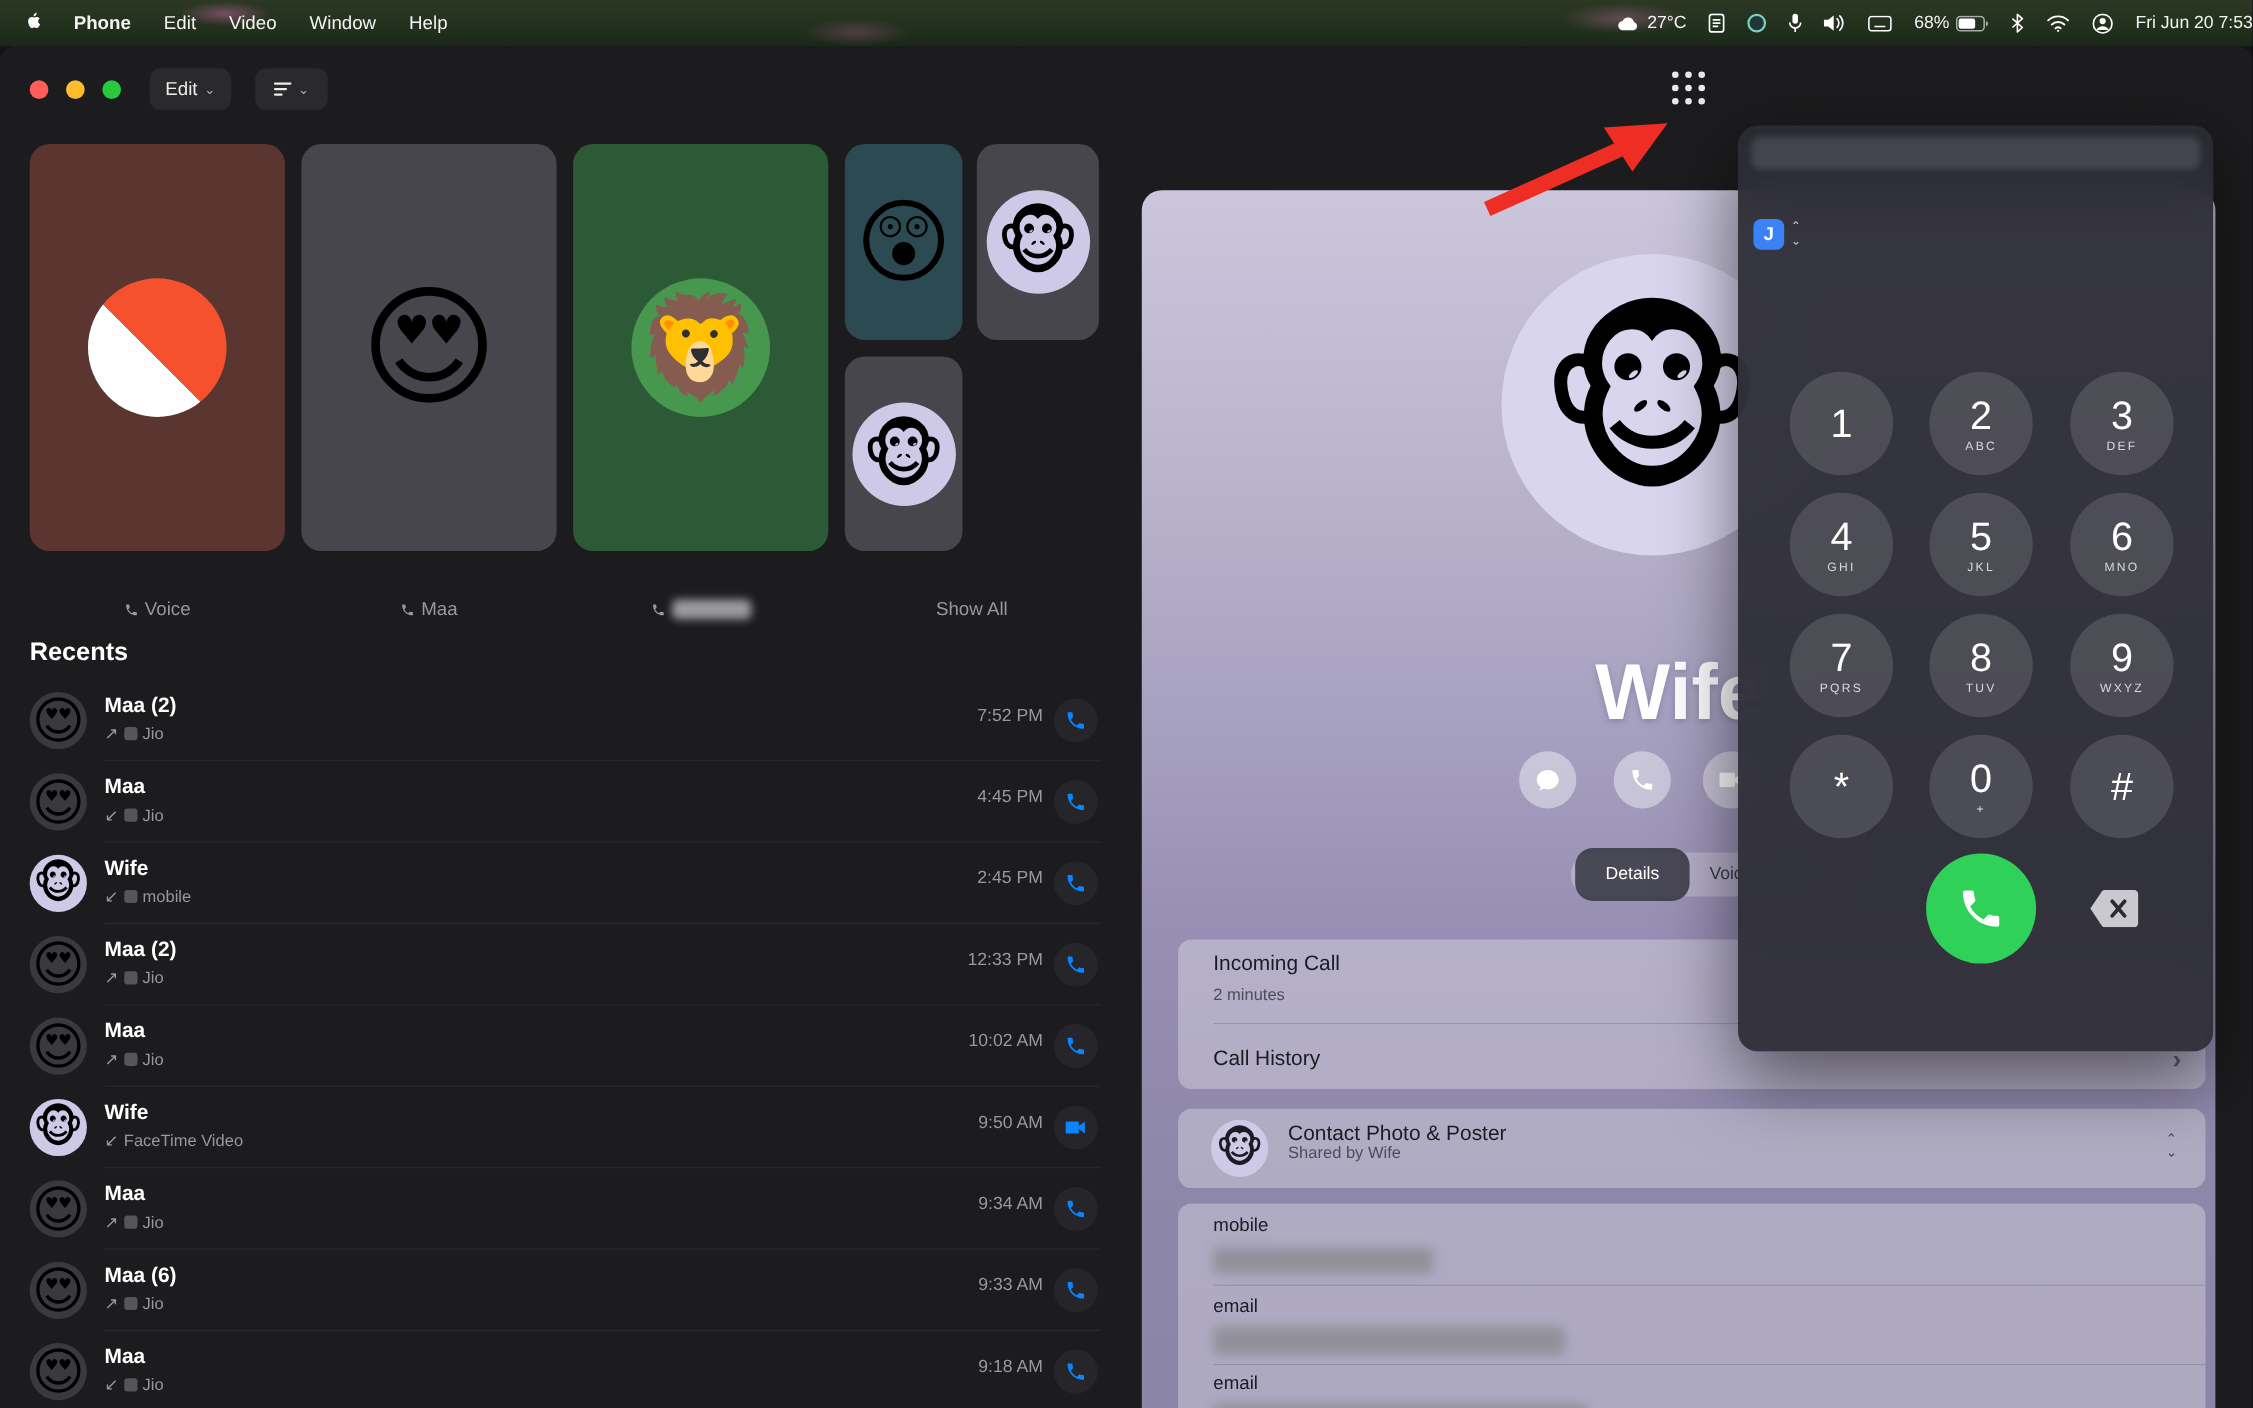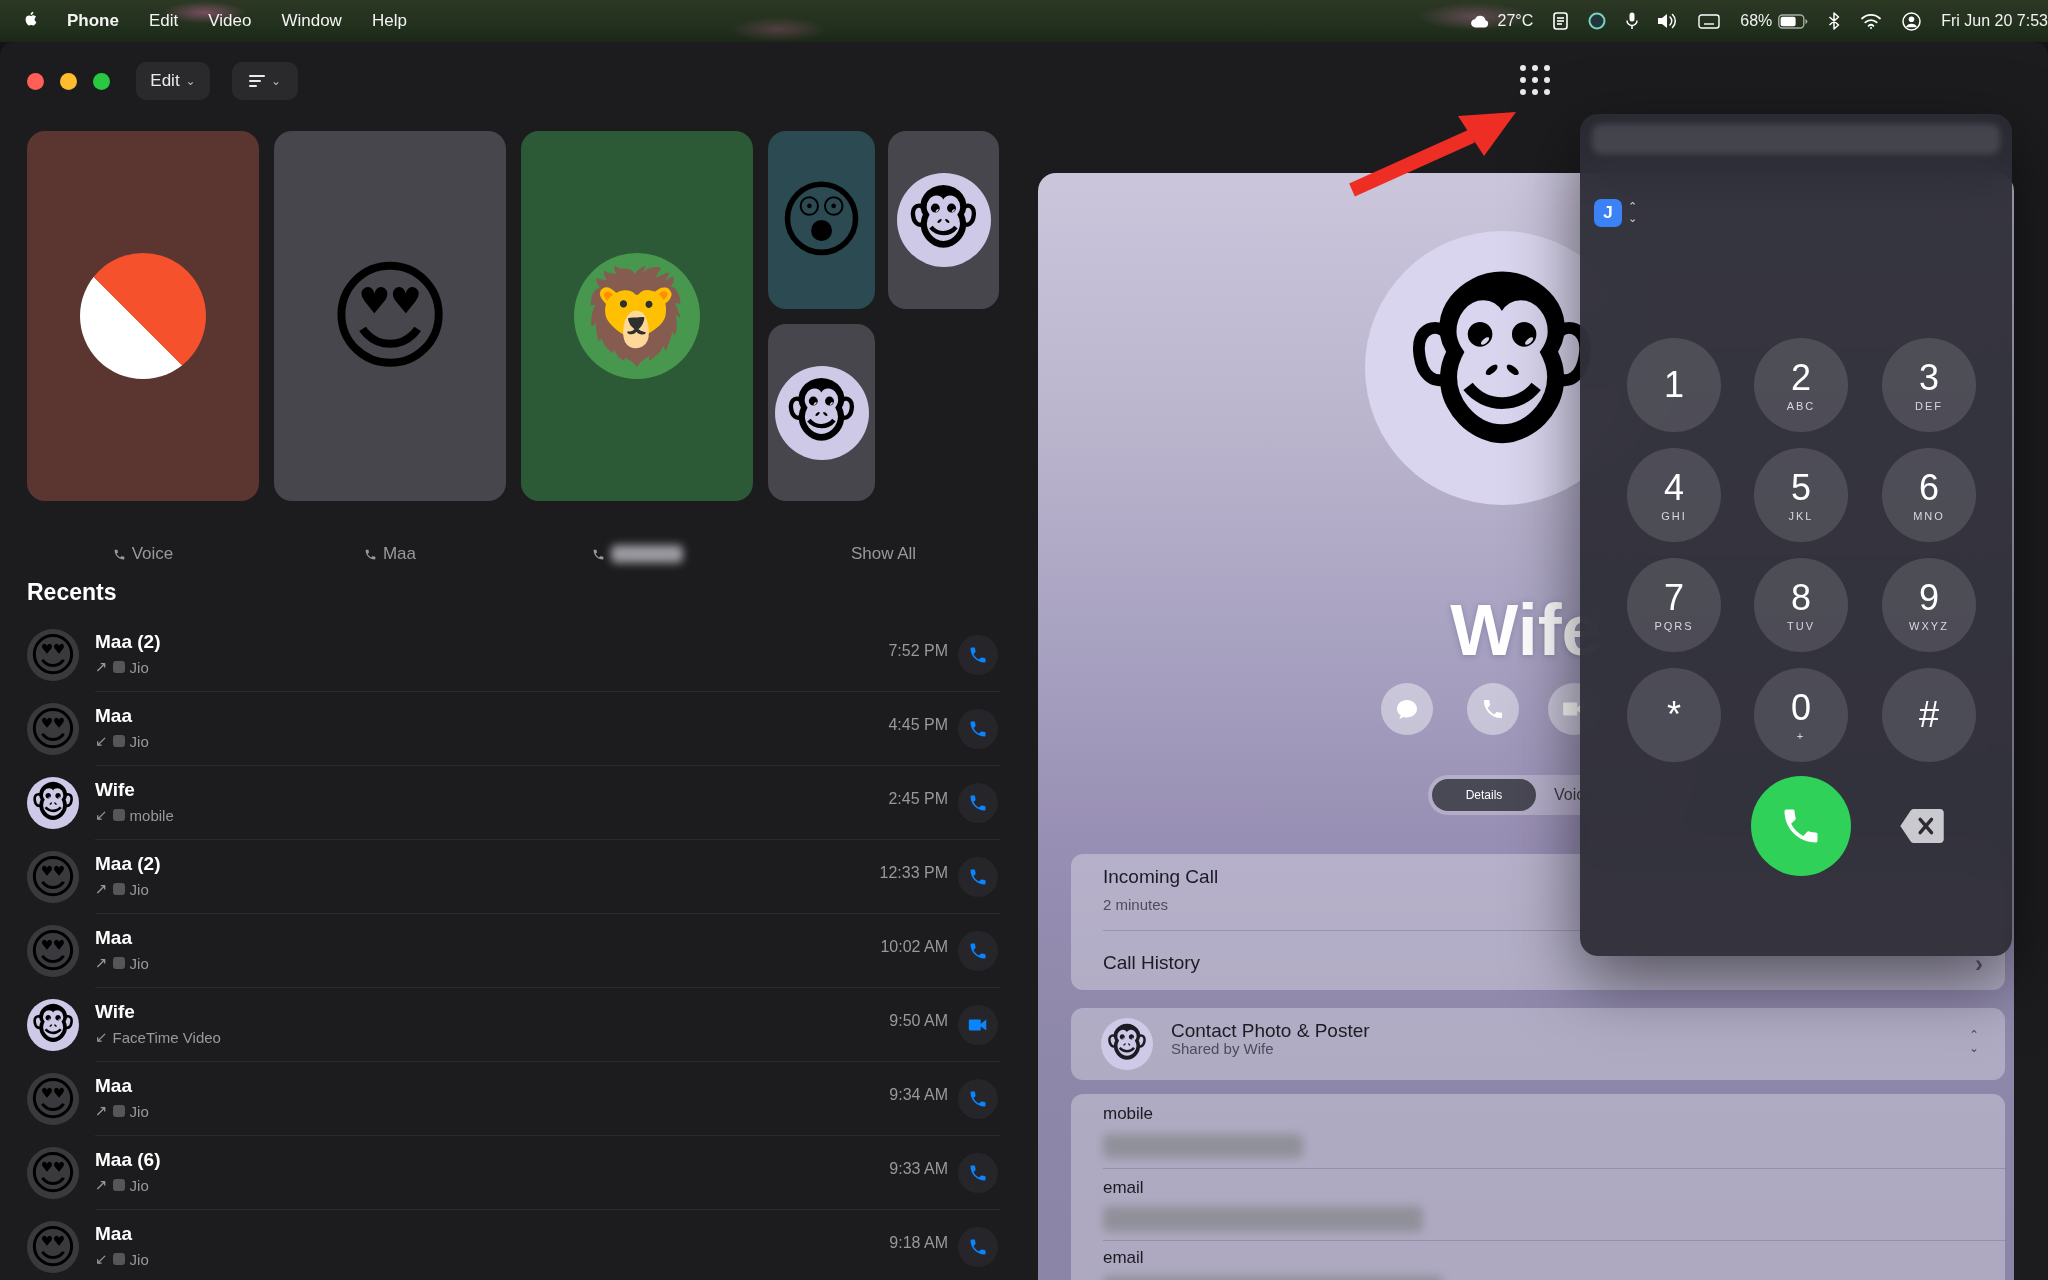--- a/index.html
+++ b/index.html
@@ -79,21 +79,21 @@
     background:linear-gradient(180deg,#cbc6dc 0%,#bab4cd 22%,#a9a3c2 40%,#988fb4 58%,#8d87a9 78%,#8a84a6 100%);}
   .big-avatar{position:absolute;left:327px;top:58px;width:274px;height:274px;border-radius:50%;background:#d9d5ee;
               display:flex;align-items:center;justify-content:center;font-size:180px;line-height:1;}
   .contact-name{position:absolute;left:0;right:0;top:416px;text-align:center;color:#ffffff;font-size:72px;font-weight:700;
                 text-shadow:0 1px 6px rgba(80,70,120,.35);}
   .action-btn{position:absolute;top:510px;width:52px;height:52px;border-radius:50%;background:rgba(255,255,255,.42);
               display:flex;align-items:center;justify-content:center;}
   .ab-msg{left:343px;} .ab-call{left:429px;} .ab-video{left:510px;}
   .tabs{position:absolute;left:390px;top:602px;width:250px;height:40px;border-radius:20px;background:rgba(255,255,255,.25);
         display:flex;align-items:center;padding:0 4px;box-sizing:border-box;}
-  .tab-details{width:104px;height:32px;border-radius:16px;background:rgba(58,58,68,.88);color:#fff;font-size:12px;
+  .tab-details{width:104px;height:48px;border-radius:16px;background:rgba(58,58,68,.88);color:#fff;font-size:16px;
                display:flex;align-items:center;justify-content:center;}
   .tab-voice{color:#3a3a45;font-size:16px;margin-left:18px;}
   .ccard{position:absolute;left:33px;width:934px;border-radius:12px;background:rgba(255,255,255,.30);color:#1b1b24;}
   .ccard .divider{position:absolute;left:32px;right:0;height:1px;background:rgba(60,60,80,.22);}
   .card-call{top:681px;height:136px;}
   .cc-title{position:absolute;left:32px;top:12px;font-size:19px;font-weight:500;}
   .cc-sub{position:absolute;left:32px;top:42px;font-size:15px;color:#4c4c5a;}
   .cc-history{position:absolute;left:32px;top:98px;font-size:19px;font-weight:500;}
   .cc-chev{position:absolute;right:22px;top:96px;color:#5d5d6c;font-size:24px;font-weight:700;}
   .card-poster{top:835px;height:72px;}

